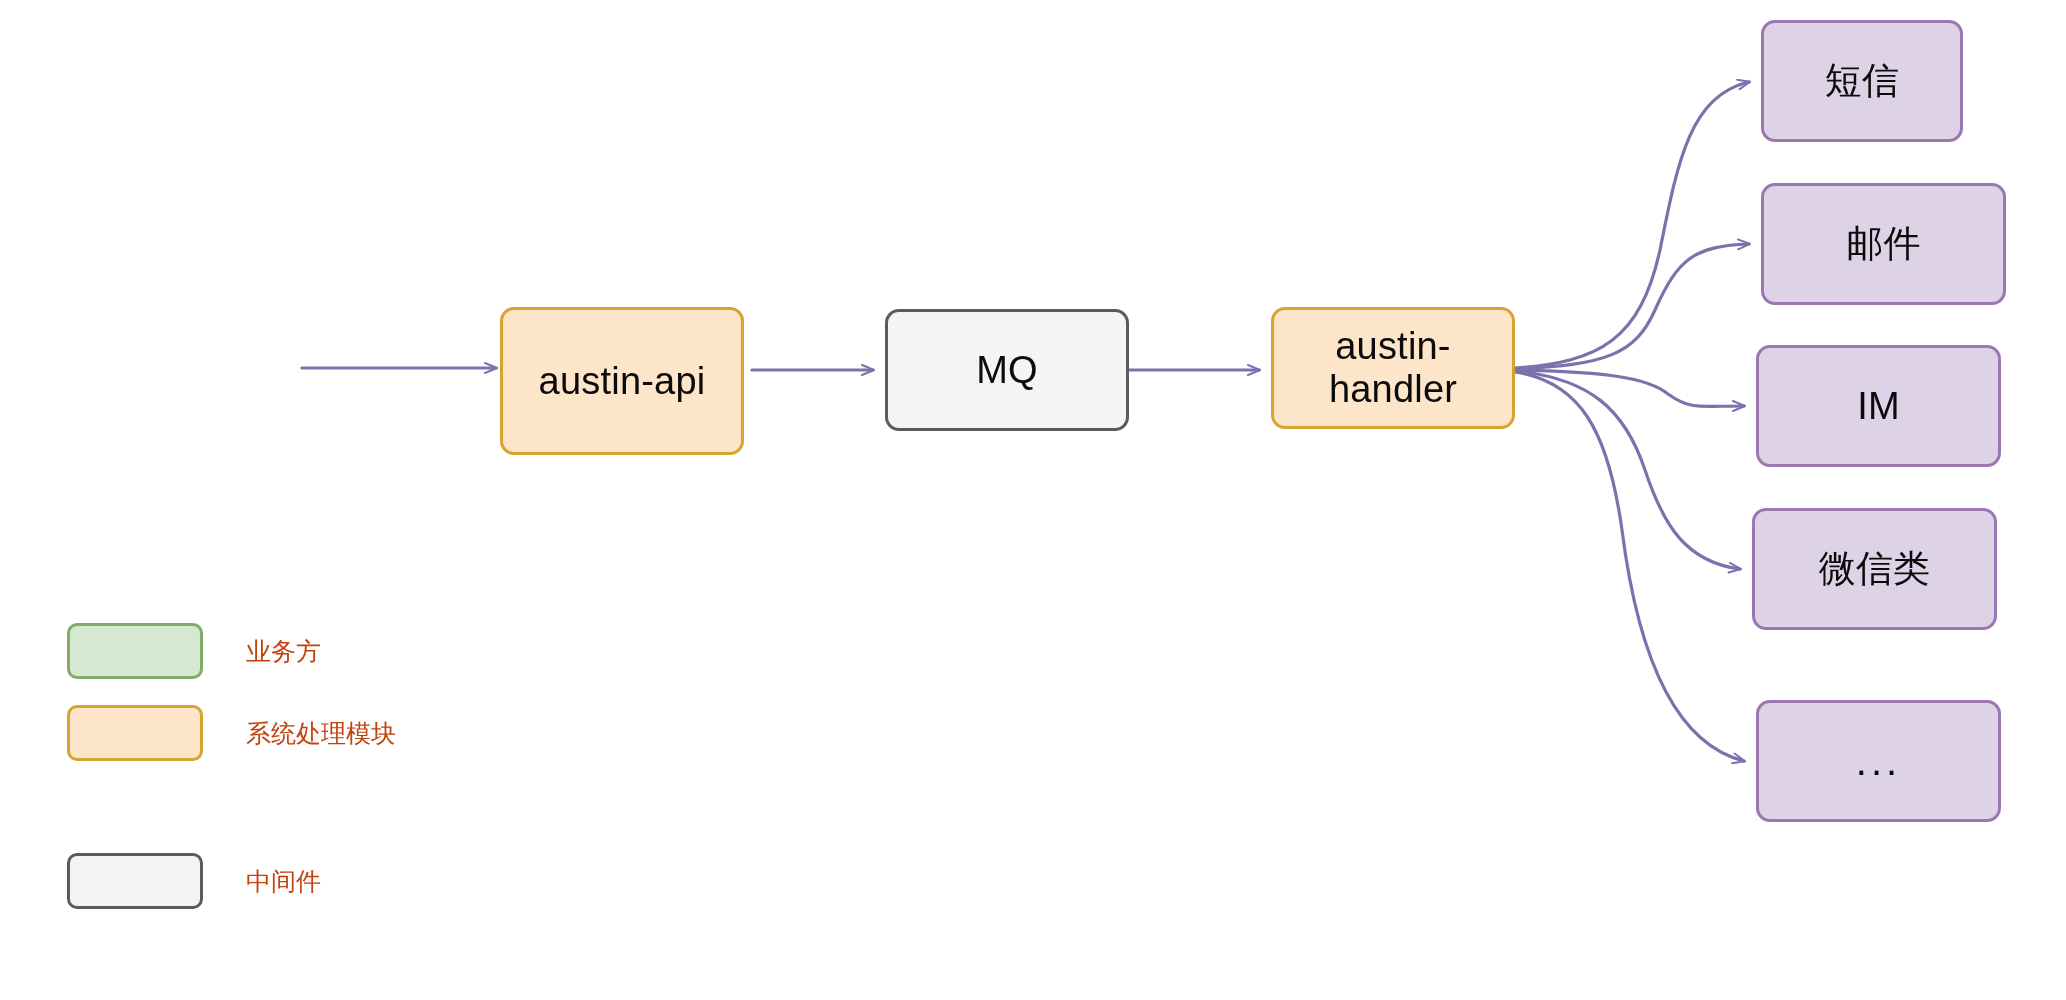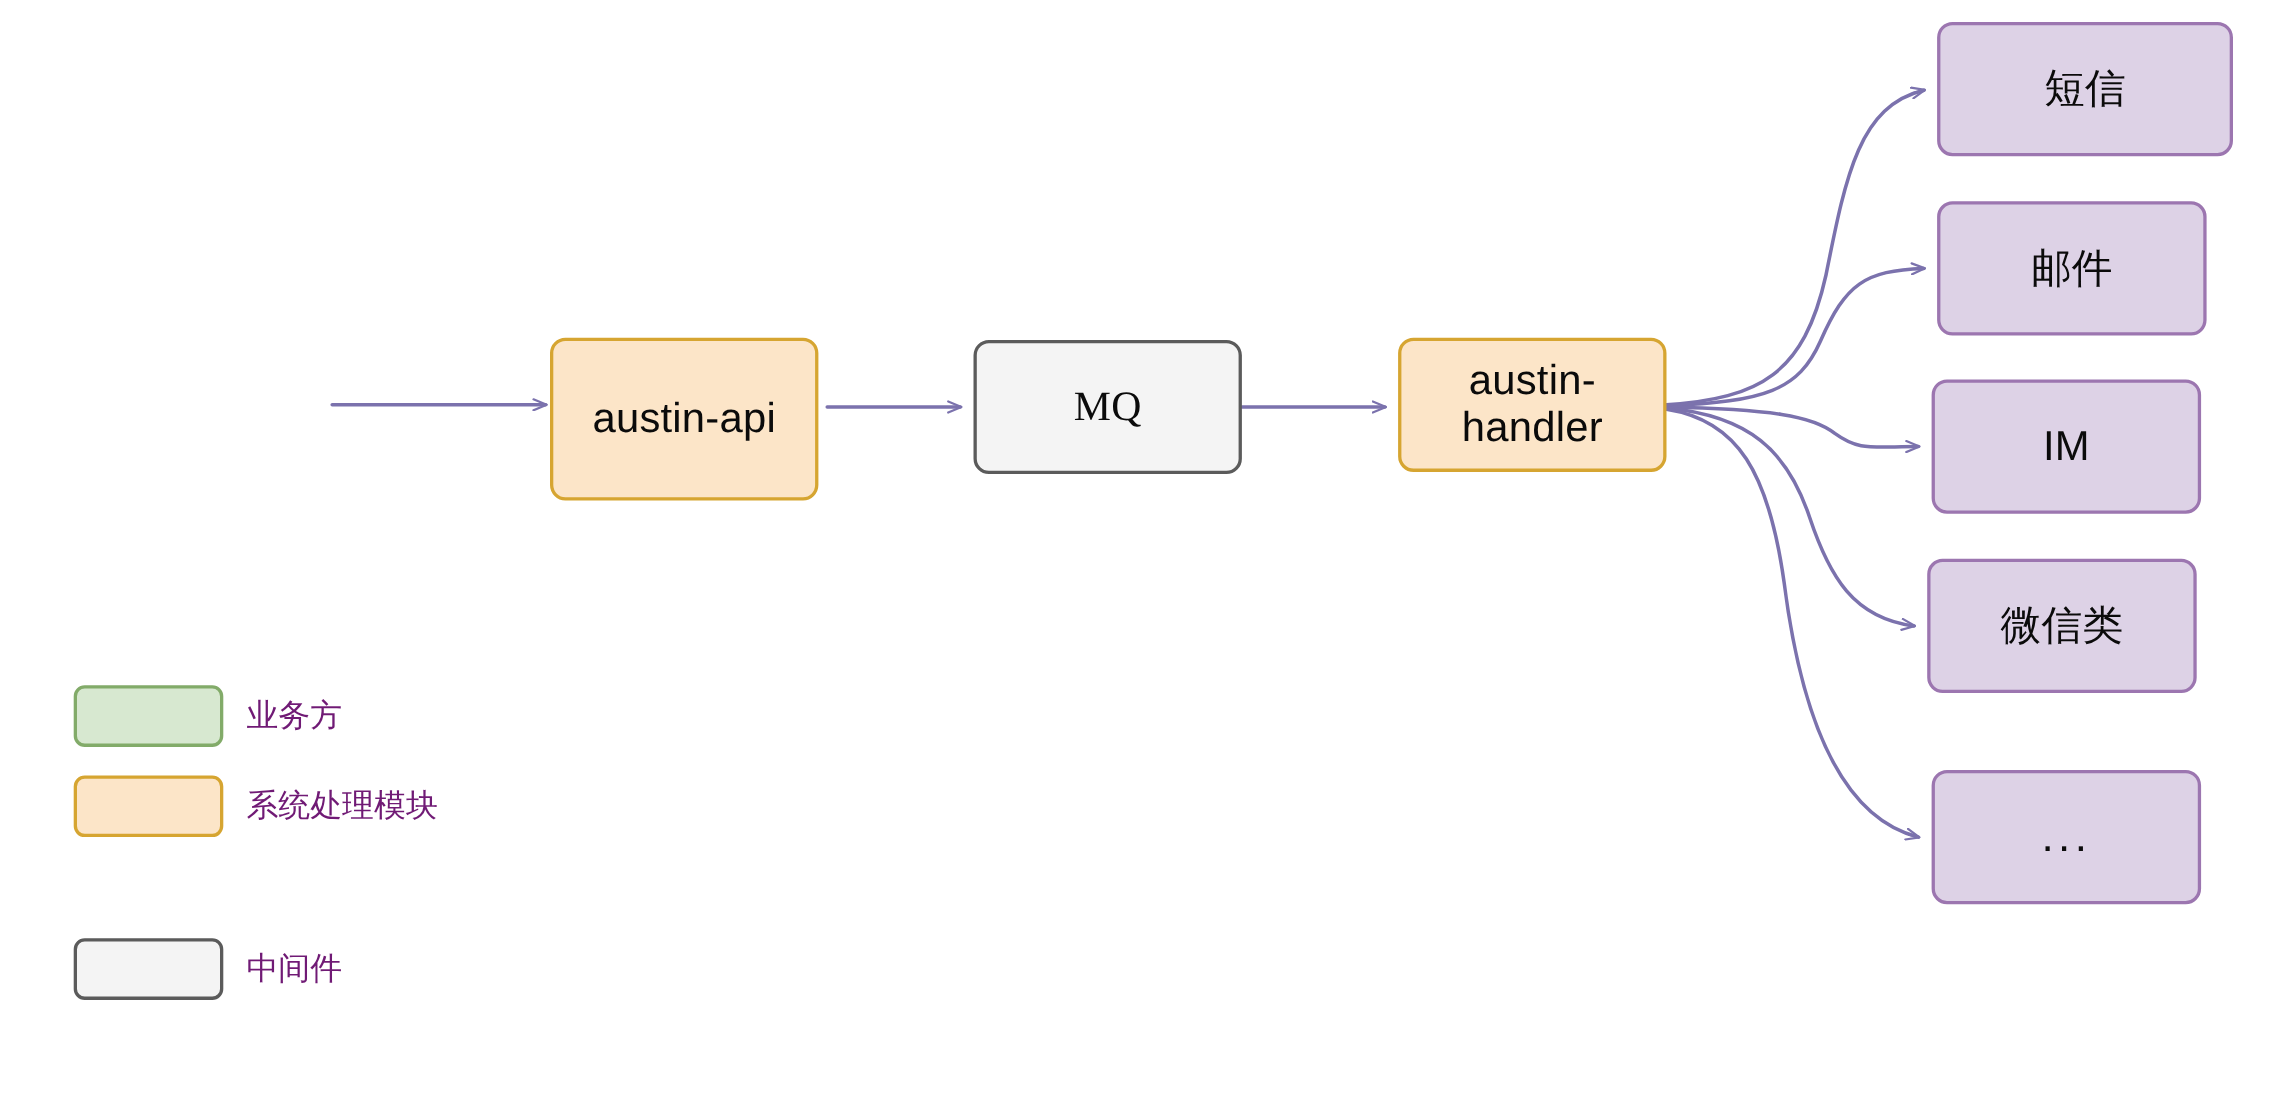--- a/index.html
+++ b/index.html
@@ -75,23 +75,23 @@
   .swatch {
     box-sizing: border-box;
     width: 136px;
     height: 56px;
     border-radius: 10px;
     border-width: 3px;
     border-style: solid;
     flex: 0 0 auto;
   }
   .legend-label {
-    margin-left: 21px;
-    font-size: 29px;
-    color: #701a75;
+    margin-left: 43px;
+    font-size: 25px;
+    color: #c2410c;
     white-space: nowrap;
     font-family: "DejaVu Sans", "Liberation Sans", sans-serif;
   }
   .dots-label {
     letter-spacing: 4px;
     font-size: 40px;
     line-height: 0.4;
   }
 </style>
 </head>
@@ -115,26 +115,26 @@
       <path d="M1515,369 C1605,365 1635,355 1655,310 C1678,258 1695,246 1749,244" marker-end="url(#arrowOpen)"></path>
       <path d="M1515,370 C1610,372 1648,378 1668,394 C1690,410 1700,406 1744,406" marker-end="url(#arrowOpen)"></path>
       <path d="M1515,371 C1590,378 1625,410 1645,470 C1663,524 1685,562 1740,569" marker-end="url(#arrowOpen)"></path>
       <path d="M1515,372 C1580,382 1608,430 1622,530 C1636,640 1668,742 1744,761" marker-end="url(#arrowOpen)"></path>
     </g>
   </svg>
 
 
   <div class="node n-module" style="left:500px; top:307px; width:244px; height:148px;">austin-api</div>
 
-  <div class="node n-middleware" style="left:885px; top:309px; width:244px; height:122px;font-family:Liberation Serif, serif;">MQ</div>
+  <div class="node n-middleware" style="left:885px; top:309px; width:244px; height:122px;">MQ</div>
 
   <div class="node n-module" style="left:1271px; top:307px; width:244px; height:122px;">austin-
 handler</div>
 
-  <div class="node n-channel node-cn" style="left:1761px; top:20px; width:269px; height:122px;text-align:center;">短信</div>
+  <div class="node n-channel node-cn" style="left:1761px; top:20px; width:202px; height:122px;text-align:center;">短信</div>
 
   <div class="node n-channel node-cn" style="left:1761px; top:183px; width:245px; height:122px;">邮件</div>
 
   <div class="node n-channel" style="left:1756px; top:345px; width:245px; height:122px;">IM</div>
 
   <div class="node n-channel node-cn" style="left:1752px; top:508px; width:245px; height:122px;">微信类</div>
 
   <div class="node n-channel dots-label" style="left:1756px; top:700px; width:245px; height:122px;">...</div>
 
   <div class="legend" style="left:67px; top:0px; width:420px; height:1000px;">

